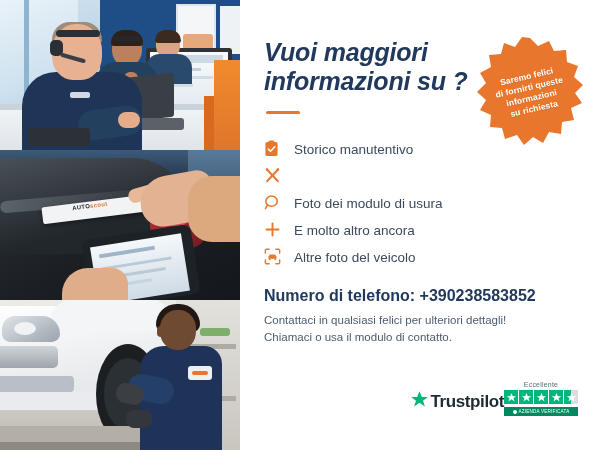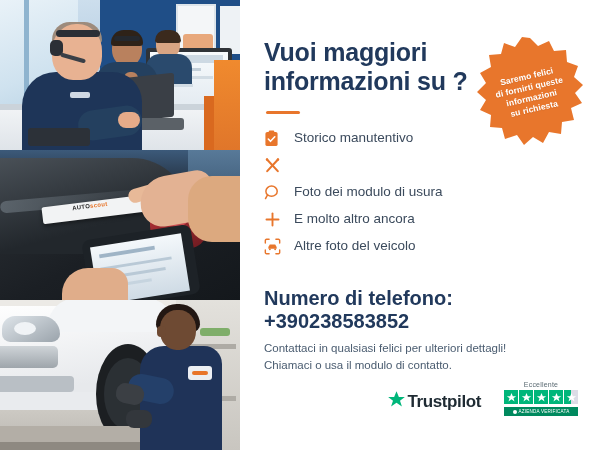--- a/index.html
+++ b/index.html
@@ -112,43 +112,43 @@
   .p3 .mbody { position:absolute; left:140px; top:46px; width:82px; height:104px; background:#1f3358; border-radius:24px 18px 0 0; }
   .p3 .mpatch{ position:absolute; left:188px; top:66px; width:24px; height:14px; background:#eceff3; border-radius:3px; }
   .p3 .mpatch:after{content:"";position:absolute;left:4px;top:5px;width:16px;height:4px;background:#e8762c;border-radius:2px;}
   .p3 .marm  { position:absolute; left:128px; top:76px; width:46px; height:26px; background:#24406a; border-radius:14px; transform:rotate(12deg); }
   .p3 .mglove{ position:absolute; left:116px; top:84px; width:28px; height:20px; background:#3b3f44; border-radius:9px; transform:rotate(12deg); }
   .p3 .mglove2{position:absolute; left:126px; top:110px; width:26px; height:18px; background:#33373c; border-radius:8px; }
 
   
   .panel { width: 360px; height: 450px; position: relative; padding: 38px 24px 0 24px; background:#fff; }
 
-  .headline { font-size: 25px; line-height: 1.17; font-weight: bold; color:#21395c; letter-spacing:-.2px; max-width:215px; }
+  .headline { font-size: 25px; line-height: 1.17; font-weight: bold; color:#21395c; letter-spacing:-.2px; max-width:215px;font-style:italic; }
   .rule { width: 34px; height: 3px; background:#e8762c; margin: 14px 0 0 2px; border-radius:2px; }
 
   
   .badge { position:absolute; right:14px; top:36px; width:112px; height:112px; }
   .badge svg { position:absolute; left:0; top:0; }
   .badge .inner { position:absolute; left:0; top:0; width:112px; height:112px; display:flex; flex-direction:column; align-items:center; justify-content:center; }
   .badge .headset { margin-bottom:2px; }
   .badge .btxt { transform: rotate(-13deg); text-align:center; color:#fff; font-weight:bold; font-size:8.5px; line-height:1.28; letter-spacing:.1px; text-shadow:0 1px 1px rgba(0,0,0,.08); }
 
   
   .feats { margin-top: 16px; }
-  .feat { display:flex; align-items:flex-start; height:27px; }
+  .feat { display:flex; align-items:flex-end; height:27px; }
   .feat .ic { width:26px; display:flex; align-items:center; justify-content:flex-start; }
   .feat .lbl { font-size:13.5px; color:#3b4a5c; margin-left:4px; }
 
   
-  .phone { margin-top: 22px; font-size:20px; font-weight:bold; color:#21395c; }
+  .phone { margin-top: 22px; font-size:16px; font-weight:bold; color:#21395c; }
   .sub { margin-top:7px; font-size:11.5px; line-height:1.55; color:#4a5c70; }
 
   
   .tp { position:absolute; right:22px; bottom:34px; display:flex; align-items:flex-end; }
-  .tp .brand { display:flex; align-items:center; margin-right:23px; margin-bottom:3px; }
+  .tp .brand { display:flex; align-items:center; margin-right:0; margin-bottom:3px; }
   .tp .bname { font-size:17px; font-weight:bold; color:#1f2b33; letter-spacing:-.4px; margin-left:2px; }
   .tp .rate { display:flex; flex-direction:column; align-items:center; }
   .tp .ecc { font-size:7px; color:#5a6a72; margin-bottom:2px; letter-spacing:.2px; }
   .tp .stars { display:flex; gap:1px; }
   .tp .sq { width:14px; height:14px; background:#00b67a; display:flex; align-items:center; justify-content:center; }
   .tp .sq.half { background:linear-gradient(90deg,#00b67a 50%,#dcdce6 50%); }
   .tp .verif { margin-top:3px; background:#00895e; color:#fff; font-size:4.6px; padding:2px 5px; display:flex; align-items:center; gap:2px; letter-spacing:.2px; width:100%; justify-content:center; }
   .tp .vdot { width:4px; height:4px; border-radius:50%; background:#fff; display:inline-block; }
 </style>
 </head>

